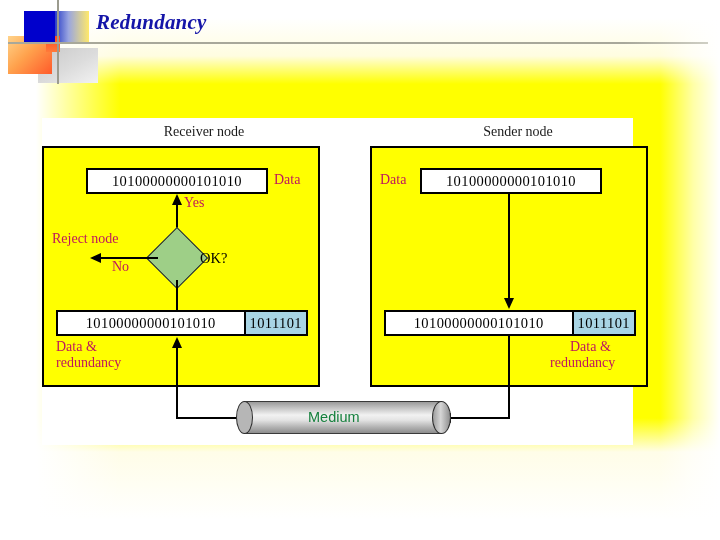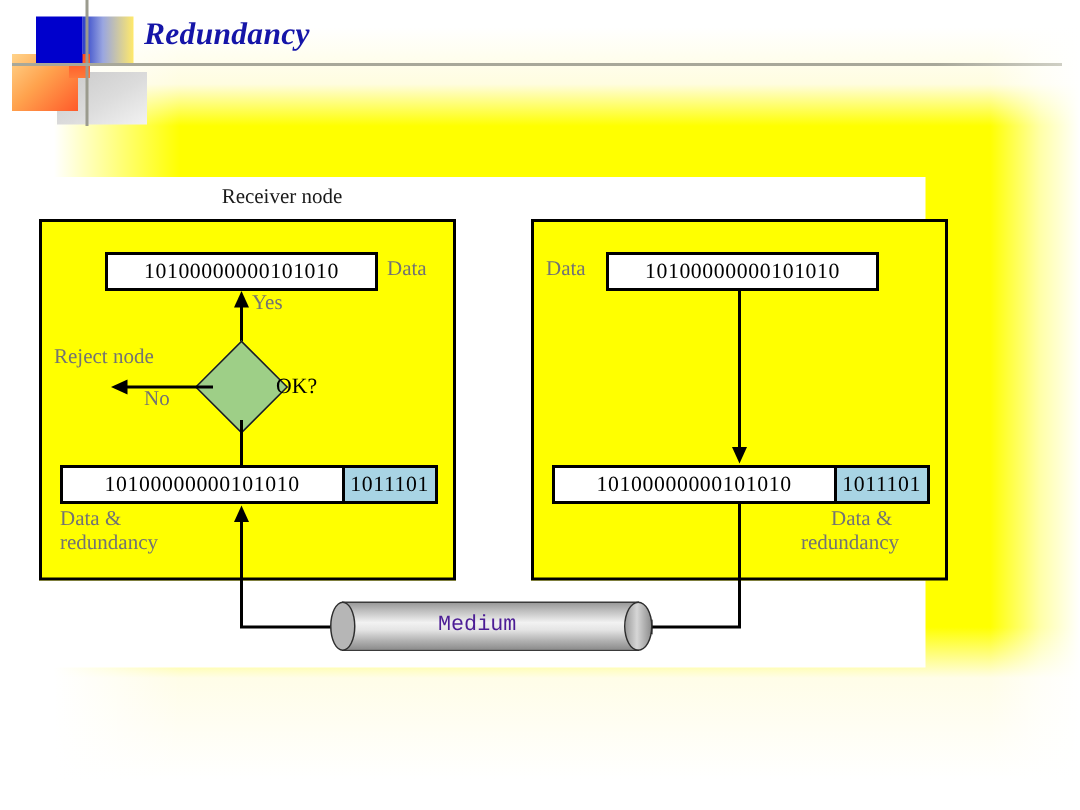--- a/index.html
+++ b/index.html
@@ -107,21 +107,21 @@
     font-style: italic;
     color: #1515a8;
     letter-spacing: 0.2px;
     z-index: 6;
     white-space: nowrap;
   }
 
   
   #figure {
     position: absolute;
-    left: 26px; top: 118px;
+    left: 42px; top: 118px;
     width: 591px; height: 327px;
     background: #ffffff;
     z-index: 7;
   }
   .node-caption {
     position: absolute;
     font-family: "Liberation Serif", serif;
     font-size: 14px;
     color: #1a1a1a;
     white-space: nowrap;
@@ -164,21 +164,21 @@
     text-align: right;
     line-height: 1;
     align-self: stretch;
     display: flex;
     align-items: center;
   }
   .plain-label {
     position: absolute;
     font-family: "Liberation Serif", serif;
     font-size: 14px;
-    color: #737373;
+    color: #be185d;
     white-space: nowrap;
     line-height: 1.05;
   }
   .line-v {
     position: absolute;
     width: 2px;
     background: #000000;
   }
   .line-h {
     position: absolute;
@@ -241,23 +241,23 @@
   }
   .cyl-cap-left {
     position: absolute;
     background: #b6b6b6;
     border: 1.5px solid #2e2e2e;
     border-radius: 50%;
     box-sizing: border-box;
   }
   .cyl-label {
     position: absolute;
-    font-family: Liberation Mono, monospace;
+    font-family: Liberation Sans, sans-serif;
     font-size: 14.5px;
-    color: #4c1d95;
+    color: #15803d;
     white-space: nowrap;
   }
 </style>
 </head>
 <body>
 
 <div id="slide">
 
   <div class="deco-gray-box"></div>
   <div class="deco-orange"></div>
@@ -296,20 +296,21 @@
       <span class="seg-data">10100000000101010</span>
       <span class="seg-red">1011101</span>
     </div>
     <div class="plain-label" style="left:14px; top:222px;">Data &amp;</div>
     <div class="plain-label" style="left:14px; top:238px;">redundancy</div>
 
     <div class="arrow-up" style="left:130px; top:219px;"></div>
     <div class="line-v" style="left:134px; top:228px; height:72px;"></div>
     <div class="line-h" style="left:134px; top:299px; width:68px;"></div>
 
+    <div class="node-caption" style="left:356px; top:6px; width:240px;">Sender node</div>
 
     <div class="panel" style="left:328px; top:28px; width:278px; height:241px;"></div>
 
     <div class="plain-label" style="left:338px; top:55px;">Data</div>
     <div class="databox" style="left:378px; top:50px; width:182px; height:26px;">10100000000101010</div>
 
     <div class="line-v" style="left:466px; top:76px; height:106px;"></div>
     <div class="arrow-down" style="left:462px; top:180px;"></div>
 
     <div class="databox split" style="left:342px; top:192px; width:252px; height:26px;">

